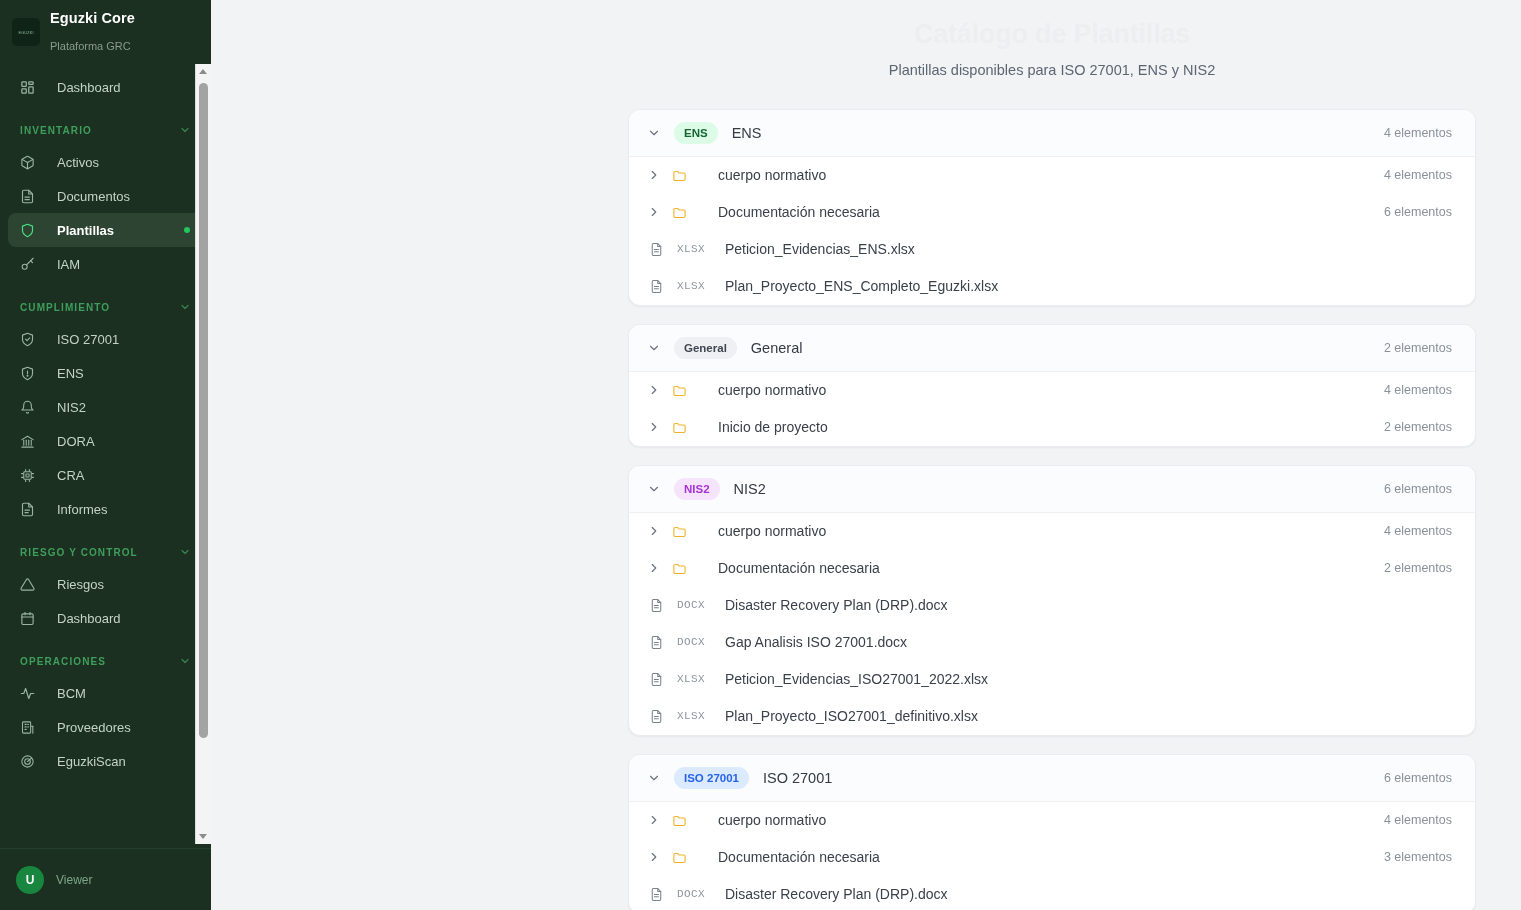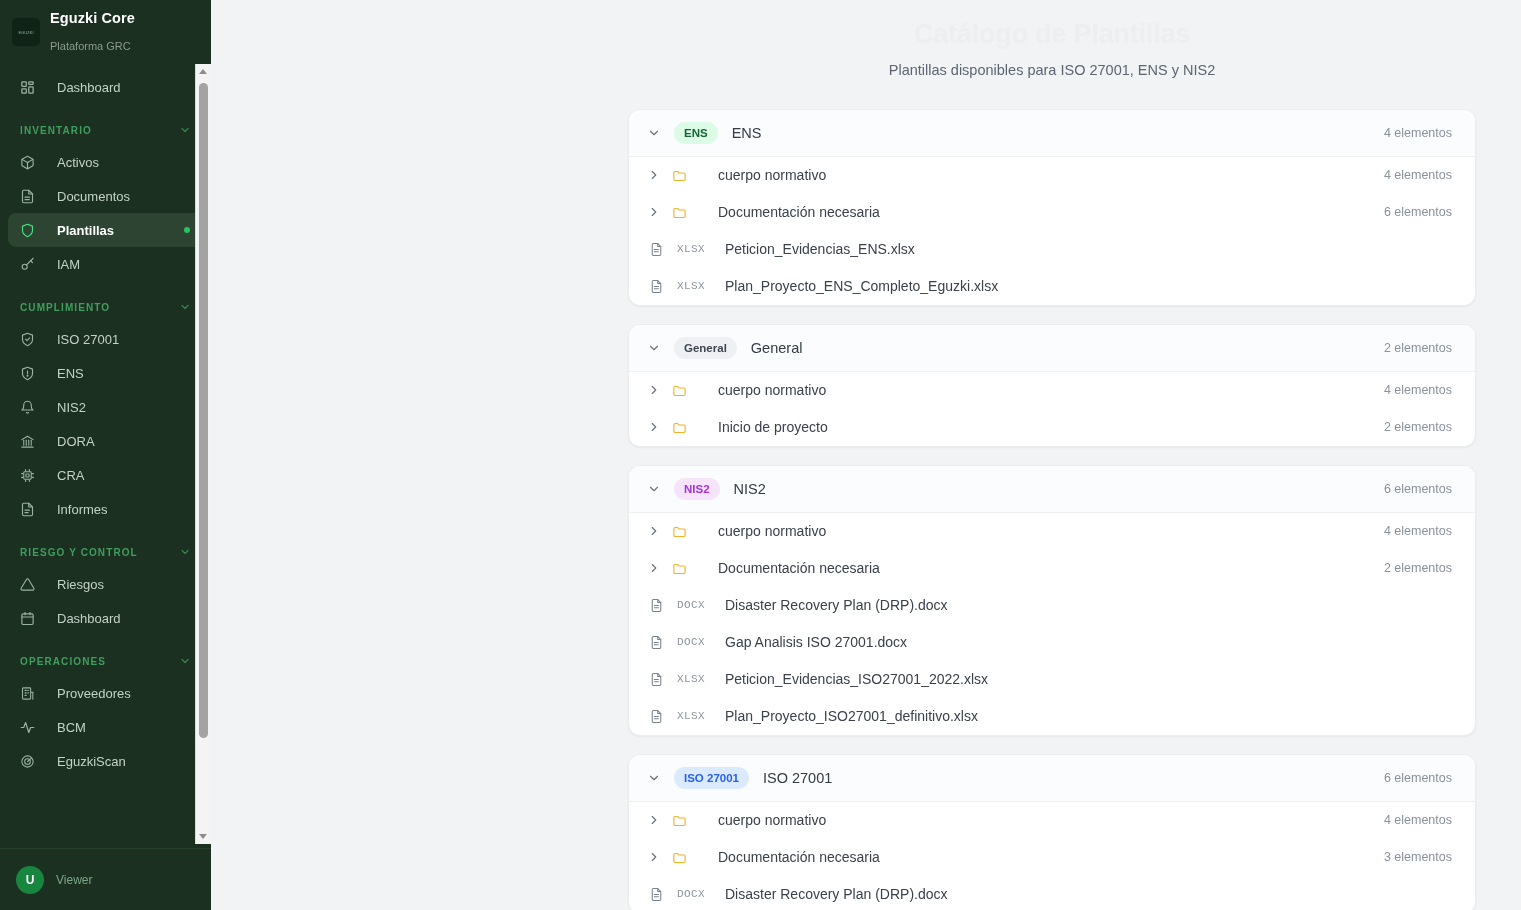--- a/index.html
+++ b/index.html
@@ -395,45 +395,45 @@
           <span class="chev">
             <svg viewBox="0 0 24 24" fill="none" stroke-width="2.5" stroke-linecap="round" stroke-linejoin="round">
                 <polyline points="6 9 12 15 18 9"></polyline>
               </svg>
           </span>
         </div>
 
 
         <div class="nav-item">
           <span class="ico">
+            <svg viewBox="0 0 24 24" fill="none" stroke="#9bb3a3" stroke-width="1.9" stroke-linecap="round" stroke-linejoin="round">
+              <polyline points="2 12 6 12 9 4 14 20 17 12 22 12"></polyline>
+            </svg>
+          </span>
+          <span class="nav-label">BCM</span>
+        </div>
+
+        <div class="nav-item">
+          <span class="ico">
             <svg viewBox="0 0 24 24" fill="none" stroke="#9bb3a3" stroke-width="1.7" stroke-linecap="round" stroke-linejoin="round">
               <rect x="4" y="3" width="13" height="18" rx="1.5"></rect>
                 <line x1="17" y1="10" x2="20.5" y2="10"></line>
                 <line x1="20.5" y1="10" x2="20.5" y2="21"></line>
               <line x1="8" y1="7" x2="10" y2="7"></line>
                 <line x1="8" y1="11" x2="10" y2="11"></line>
                 <line x1="8" y1="15" x2="10" y2="15"></line>
               <line x1="12.5" y1="7" x2="13.5" y2="7"></line>
                 <line x1="12.5" y1="11" x2="13.5" y2="11"></line>
             </svg>
           </span>
           <span class="nav-label">Proveedores</span>
         </div>
 
         <div class="nav-item">
           <span class="ico">
-            <svg viewBox="0 0 24 24" fill="none" stroke="#9bb3a3" stroke-width="1.9" stroke-linecap="round" stroke-linejoin="round">
-              <polyline points="2 12 6 12 9 4 14 20 17 12 22 12"></polyline>
-            </svg>
-          </span>
-          <span class="nav-label">BCM</span>
-        </div>
-
-        <div class="nav-item">
-          <span class="ico">
             <svg viewBox="0 0 24 24" fill="none" stroke="#9bb3a3" stroke-width="1.7" stroke-linecap="round" stroke-linejoin="round">
               <circle cx="12" cy="12" r="9"></circle>
                 <circle cx="12" cy="12" r="4.5"></circle>
                 <line x1="12" y1="12" x2="18.5" y2="6.5"></line>
             </svg>
           </span>
           <span class="nav-label">EguzkiScan</span>
         </div>
 
       </nav>

